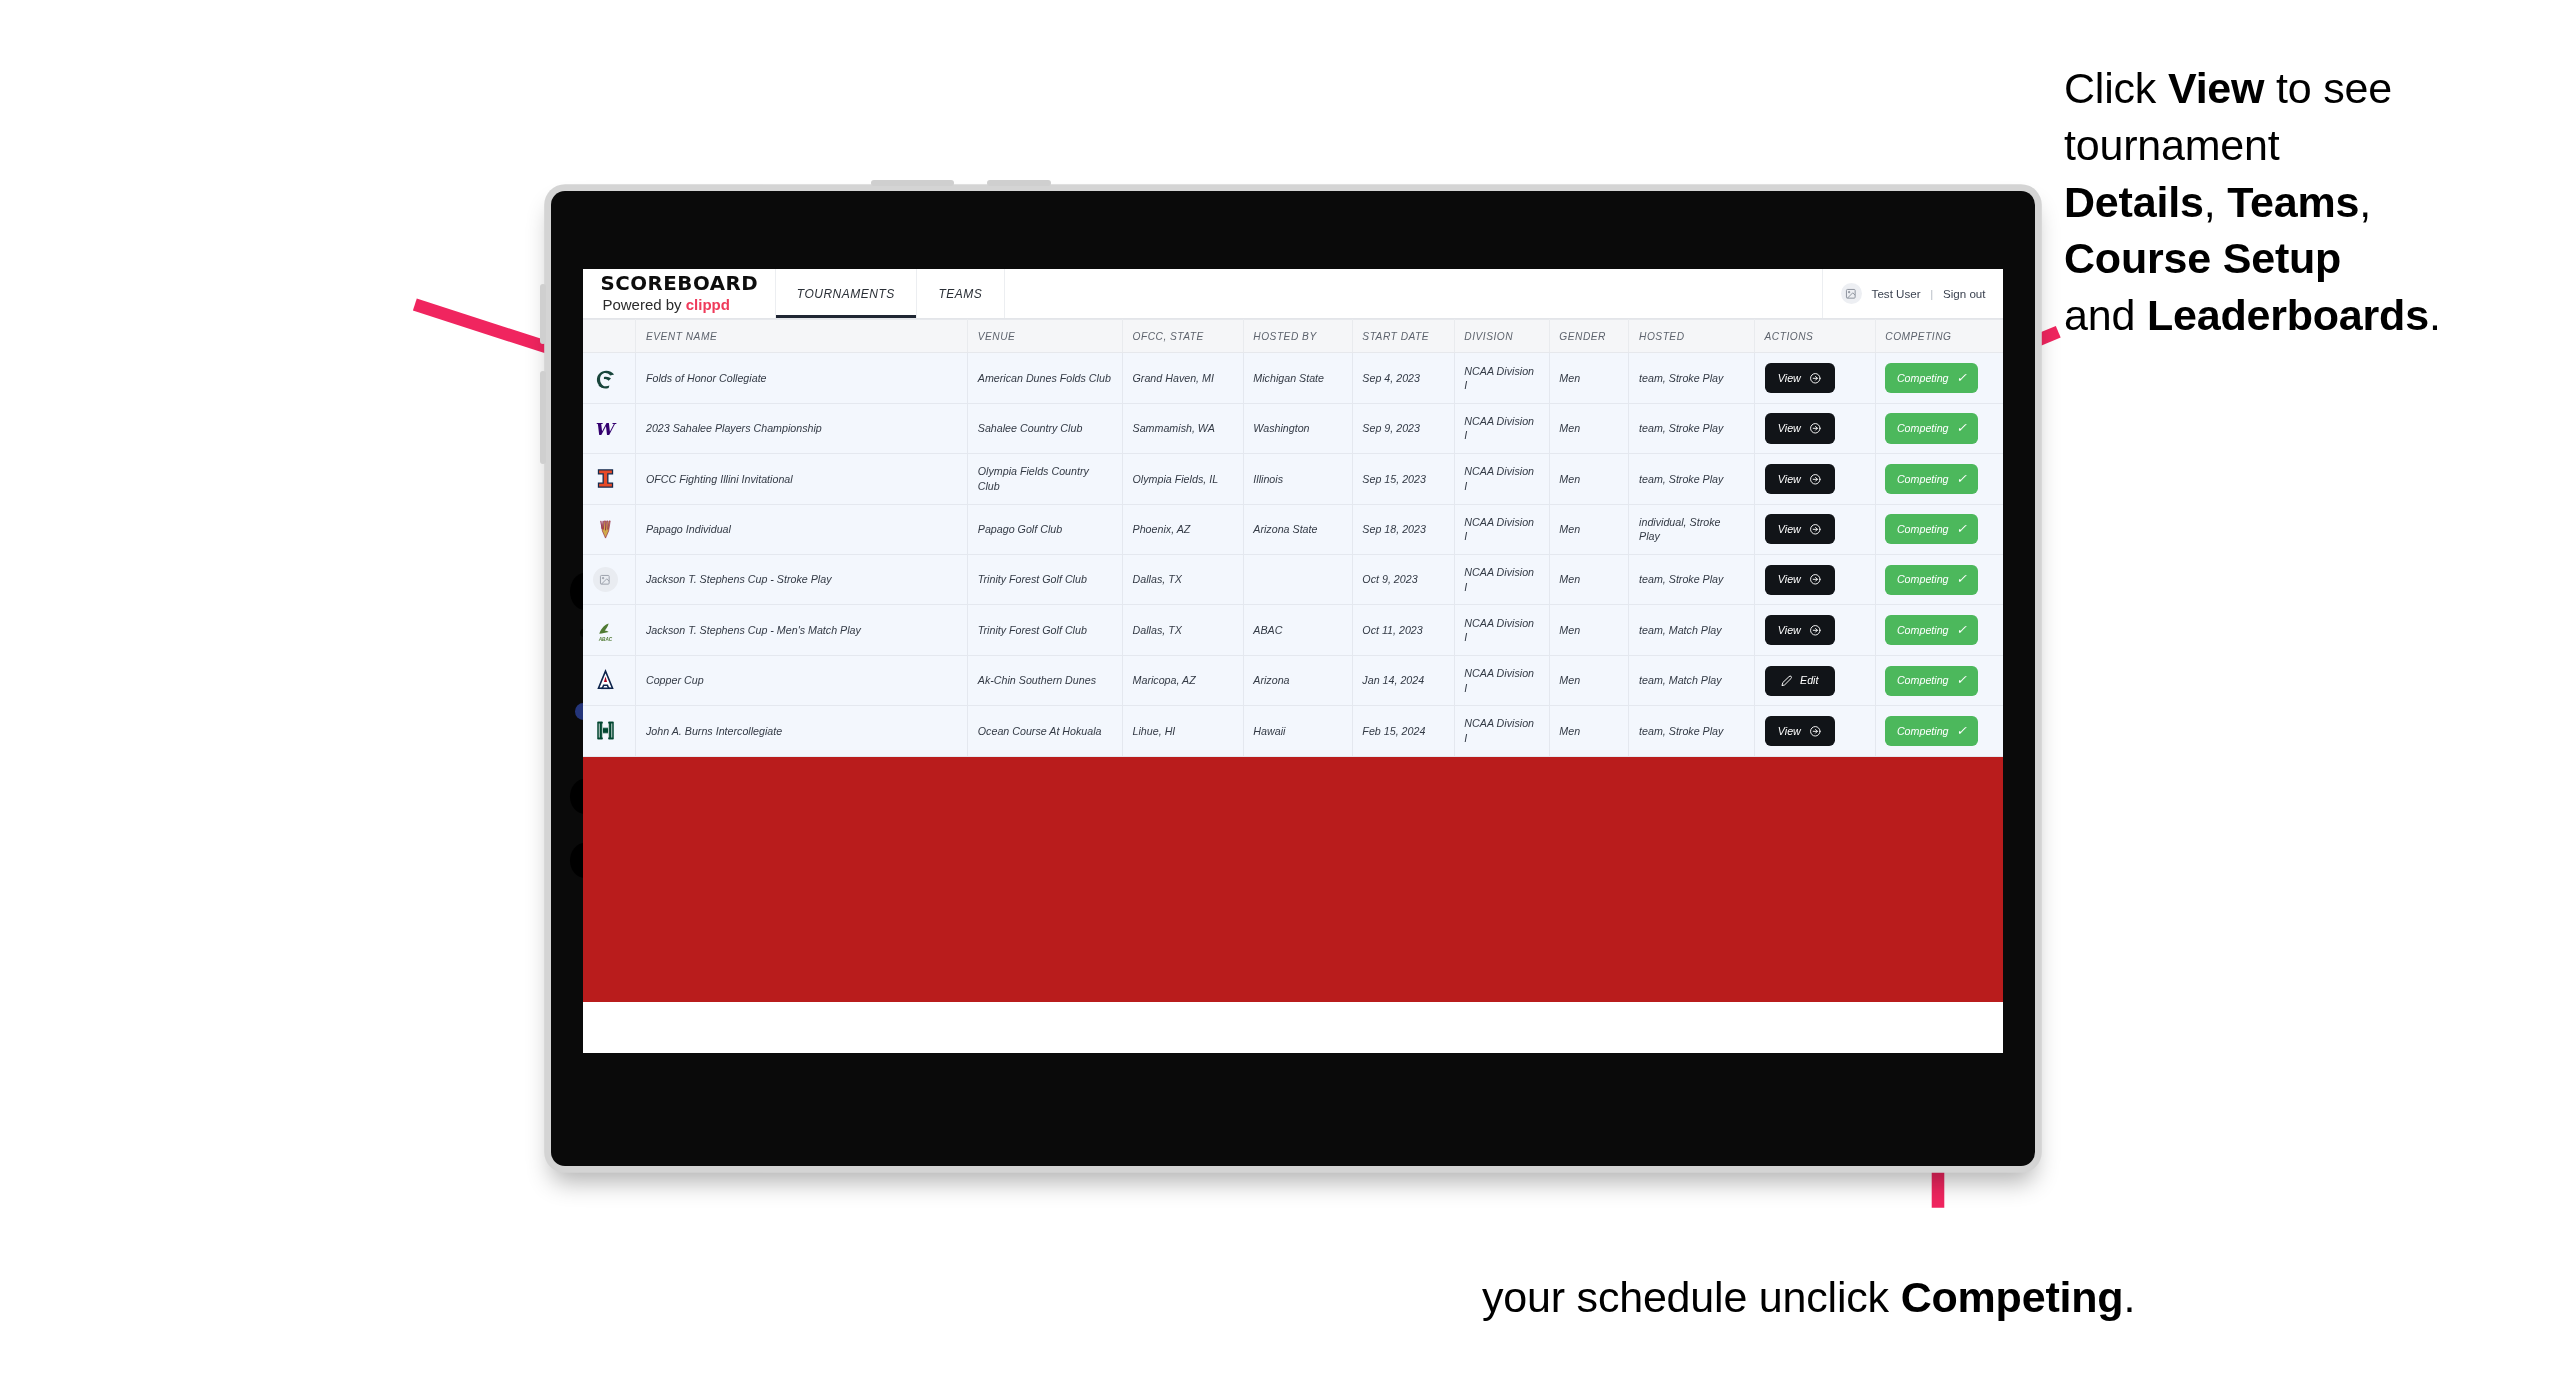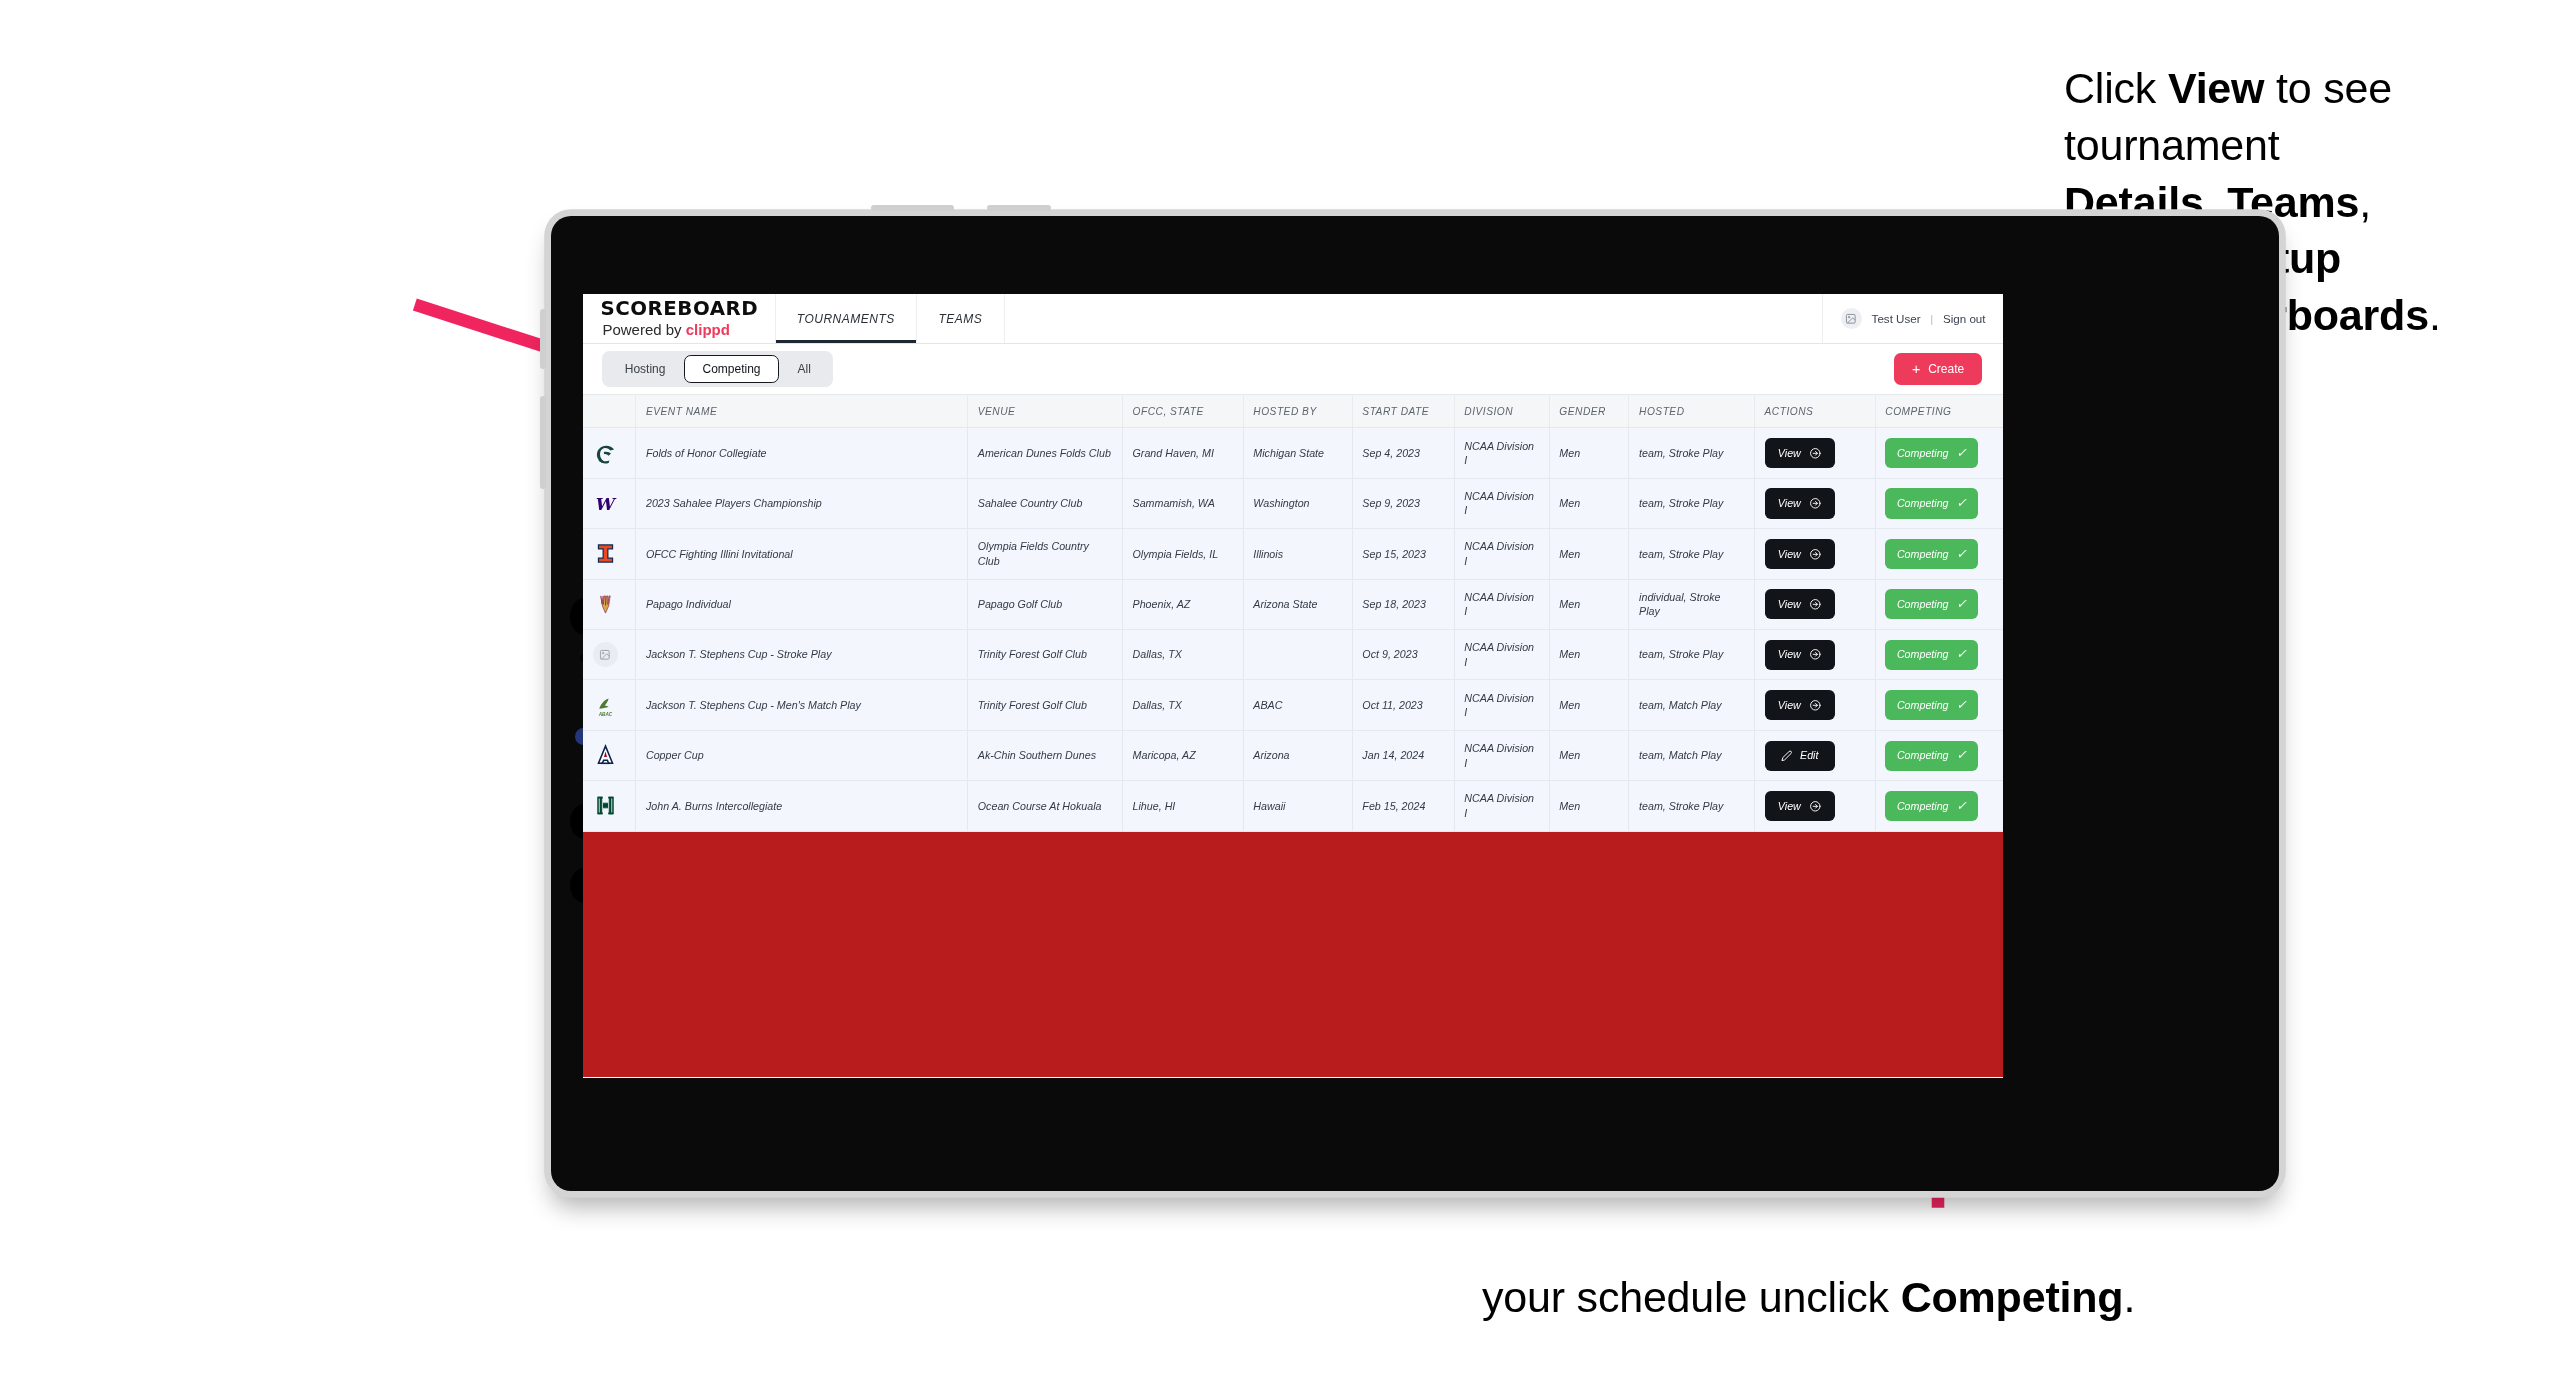--- a/index.html
+++ b/index.html
@@ -26,24 +26,24 @@
   #anno-left   { left: 5.8px;  top: 155px;  width: 504px; }
   #anno-right  { left: 2064px; top: 60px; width: 514px; }
   #anno-bottom { left: 1482px; top: 1212px; width: 970px; }
 
   
   .arrow { position: absolute; pointer-events:none; }
 
   
   #tablet {
     position: absolute;
-    left: 551px; top: 216px;
-    width: 1728px; height: 975px;
+    left: 551px; top: 191px;
+    width: 1484px; height: 975px;
     background: #0a0a0a;
-    border-radius: 20px;
+    border-radius: 14px;
     box-shadow: 0 0 0 6.8px #d4d4d4, 0 15.5px 25px rgba(0,0,0,.30);
   }
   #tablet .btn-side {
     position:absolute; left:-10.7px; width:5.8px; background:#cfcfcf; border-radius:2.9px;
   }
   #tablet .btn-side.b1 { top: 93px;  height: 60px; }
   #tablet .btn-side.b2 { top: 180px; height: 93px; }
   #tablet .btn-top {
     position:absolute; top:-10.7px; background:#cfcfcf; border-radius:2.9px; height:5.8px;
   }
@@ -231,31 +231,20 @@
               <circle cx="8.5" cy="8.5" r="1.5" fill="#8b919b"></circle>
               <path d="M21 15l-5-5L5 21"></path>
             </svg>
           </span>
           <span>Test User</span>
           <span class="sep">|</span>
           <span>Sign out</span>
         </div>
       </div>
 
-      <div id="toolbar">
-        <div id="segmented">
-          <div class="seg">Hosting</div>
-          <div class="seg active">Competing</div>
-          <div class="seg">All</div>
-        </div>
-        <div id="create-btn">
-          <span class="plus">+</span>
-          <span>Create</span>
-        </div>
-      </div>
 
       <div id="table-wrap">
         <table>
           <colgroup>
             <col class="c-logo">
               <col class="c-event">
               <col class="c-venue">
               <col class="c-city">
             <col class="c-host">
               <col class="c-date">

